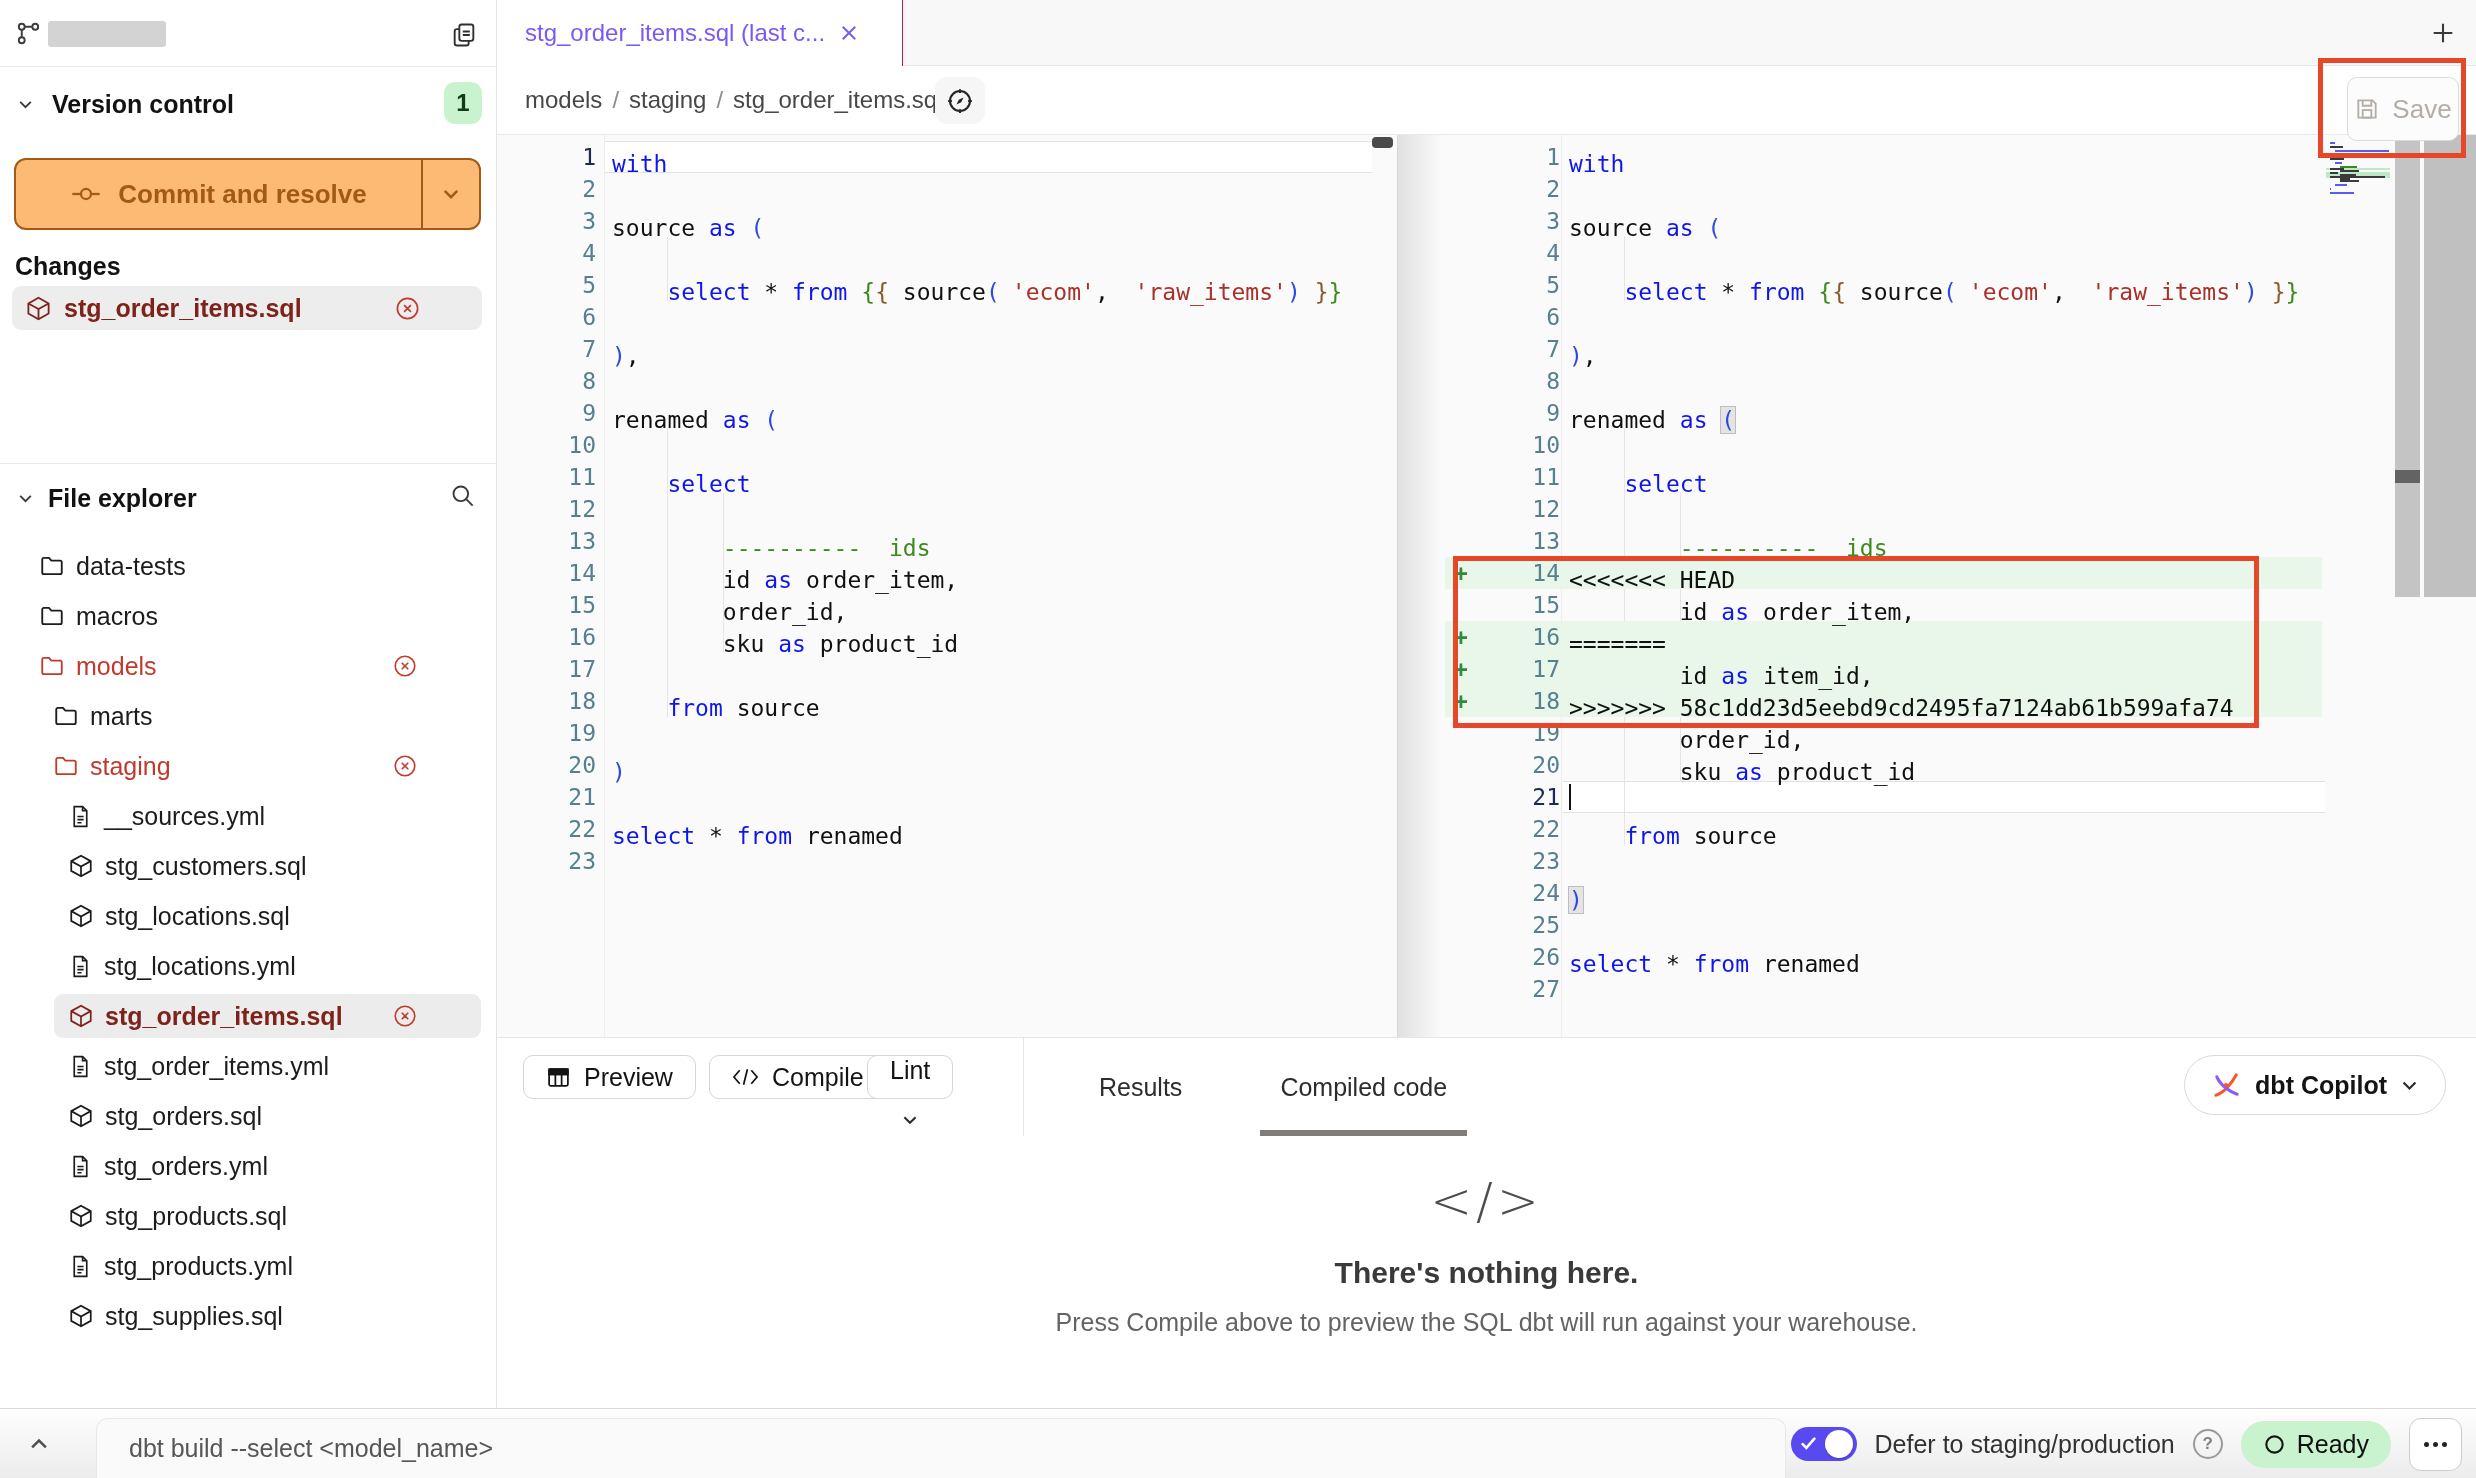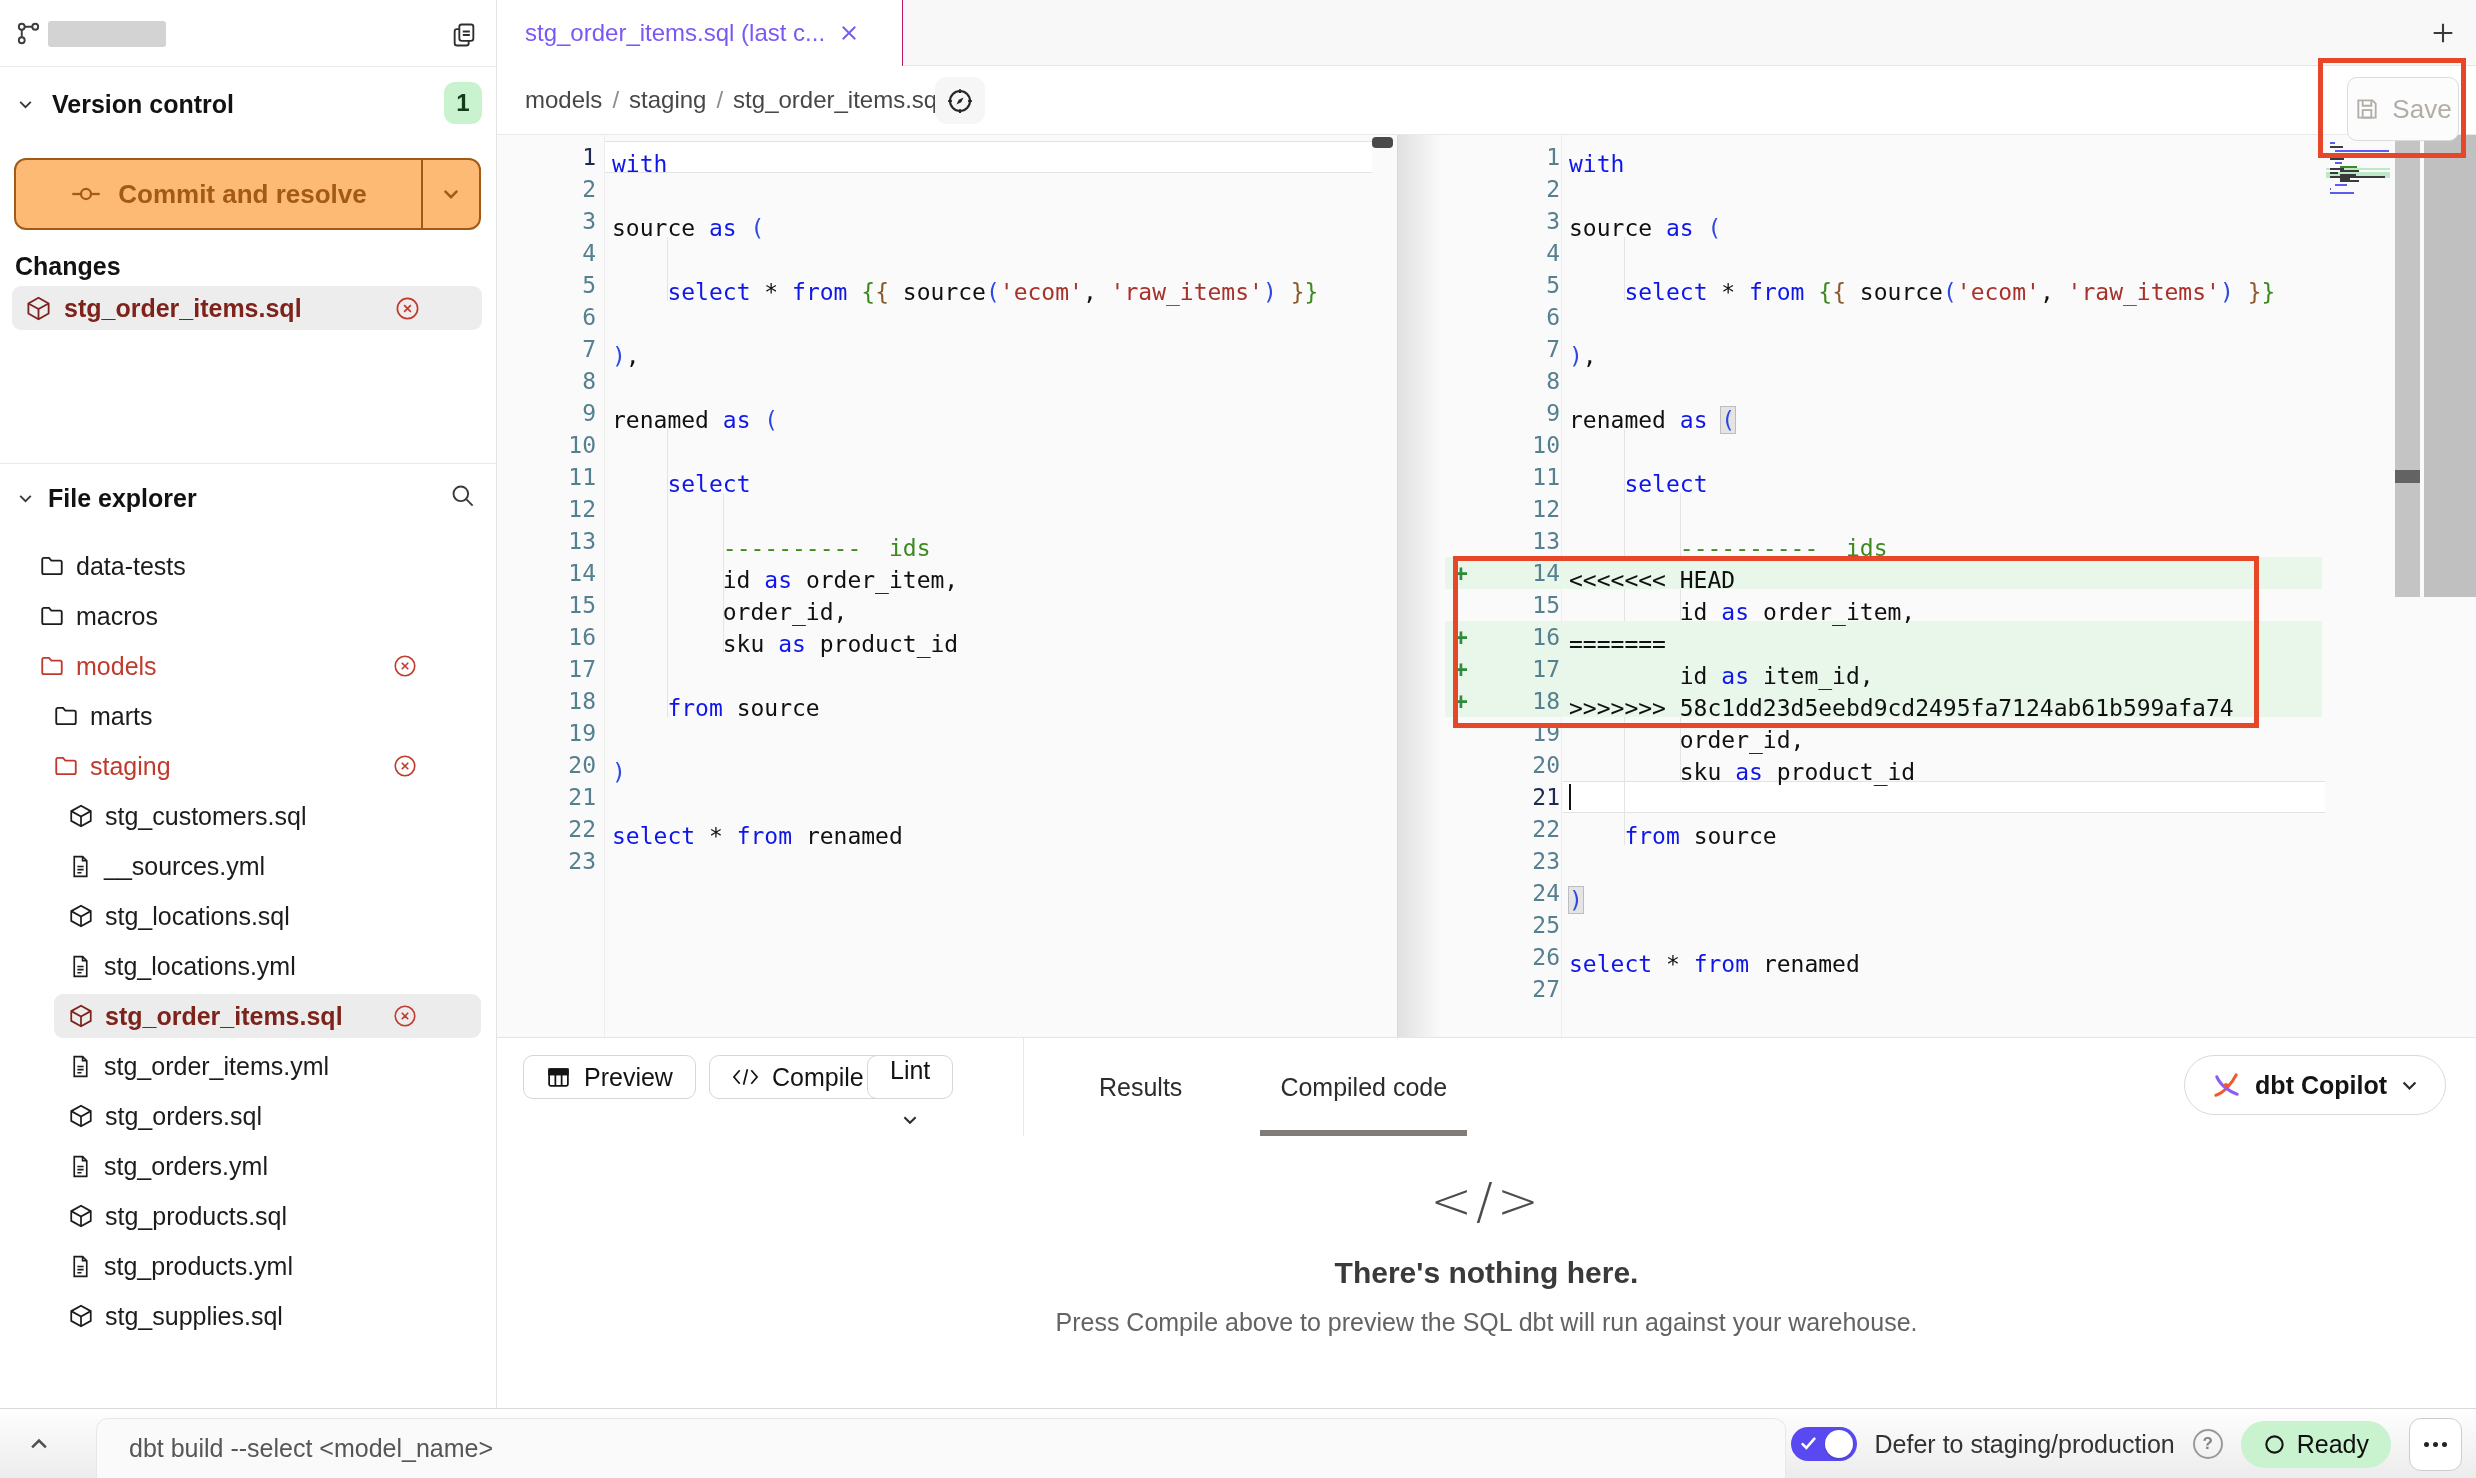--- a/index.html
+++ b/index.html
@@ -72,21 +72,21 @@
   #rpane .codeln{left:171px;}
   #rpane .plus{position:absolute;left:56px;top:0;color:#2f8a3c;font-weight:700;z-index:2;}
   #rpane .crow.add::before{content:'';position:absolute;left:47px;width:877px;top:0;bottom:0;background:#e9f7eb;z-index:1;}
   #lpane .crow.cur::after{content:'';position:absolute;left:107px;width:768px;top:0;bottom:0;background:#fff;border-top:1px solid #e2e2e2;border-bottom:1px solid #e2e2e2;box-sizing:border-box;z-index:0;}
   #rpane .crow.cur::after{content:'';position:absolute;left:165px;width:762px;top:0;bottom:0;background:#fff;border-top:1px solid #e2e2e2;border-bottom:1px solid #e2e2e2;box-sizing:border-box;z-index:0;}
   .caret{position:absolute;left:171px;top:3px;width:2px;height:26px;background:#111;z-index:3;}
   .gdiv{position:absolute;top:0;bottom:0;width:1px;background:#ededed;z-index:1;}
   .iguide{position:absolute;width:1px;background:#e4e4e4;z-index:1;}
   .tk-k{color:#0f17e8;}
   .tk-t{color:#101010;}
-  .tk-s{color:#a8312a;}
+  .tk-s{color:#a8312a;margin-left:12px;}
   .tk-p{color:#2b48e0;}
   .tk-b{color:#8a5a2a;}
   .tk-g{color:#3c8a1e;}
   .tk-c{color:#3c8a1e;}
   .tk-bm{color:#2b48e0;background:#e4e4e4;outline:1px solid #bdbdbd;}
   .lthumb{position:absolute;left:875px;top:2px;width:21px;height:11px;background:#4a4a4a;border-radius:4px;z-index:5;}
   #minimap{position:absolute;left:932px;top:7px;width:60px;z-index:3;}
   .mmline{position:relative;height:2px;}
   .mmbar{position:absolute;top:0;height:2px;}
   .mmadd{position:absolute;left:-4px;width:64px;top:0;height:2px;background:#bfe8c6;}
@@ -263,37 +263,37 @@
           <span>staging</span>
           <span class="xbadge xicon">
             <svg width="26" height="26" viewBox="0 0 24 24" fill="none" stroke="currentColor" stroke-width="1.5">
               <circle cx="12" cy="12" r="9"></circle>
               <path d="M9 9l6 6M15 9l-6 6"></path>
             </svg>
           </span>
         </div>
         <div class="fxrow lvl3">
           <span class="icw">
+            <svg width="25" height="25" viewBox="0 0 24 24" fill="none" stroke="currentColor" stroke-width="1.6">
+              <path d="M6 2.5h8l4 4V21.5H6z"></path>
+              <path d="M14 2.5v4h4"></path>
+              <path d="M9 12h6M9 15h6M9 18h4"></path>
+            </svg>
+          </span>
+          <span>__sources.yml</span>
+        </div>
+        <div class="fxrow lvl3">
+          <span class="icw">
             <svg width="26" height="26" viewBox="0 0 24 24" fill="none" stroke="currentColor" stroke-width="1.6">
               <path d="M12 2.5 21 7.5v9l-9 5-9-5v-9z"></path>
               <path d="M3 7.5l9 5 9-5"></path>
               <path d="M12 12.5v9"></path>
             </svg>
           </span>
           <span>stg_customers.sql</span>
-        </div>
-        <div class="fxrow lvl3">
-          <span class="icw">
-            <svg width="25" height="25" viewBox="0 0 24 24" fill="none" stroke="currentColor" stroke-width="1.6">
-              <path d="M6 2.5h8l4 4V21.5H6z"></path>
-              <path d="M14 2.5v4h4"></path>
-              <path d="M9 12h6M9 15h6M9 18h4"></path>
-            </svg>
-          </span>
-          <span>__sources.yml</span>
         </div>
         <div class="fxrow lvl3">
           <span class="icw">
             <svg width="26" height="26" viewBox="0 0 24 24" fill="none" stroke="currentColor" stroke-width="1.6">
               <path d="M12 2.5 21 7.5v9l-9 5-9-5v-9z"></path>
               <path d="M3 7.5l9 5 9-5"></path>
               <path d="M12 12.5v9"></path>
             </svg>
           </span>
           <span>stg_locations.sql</span>

